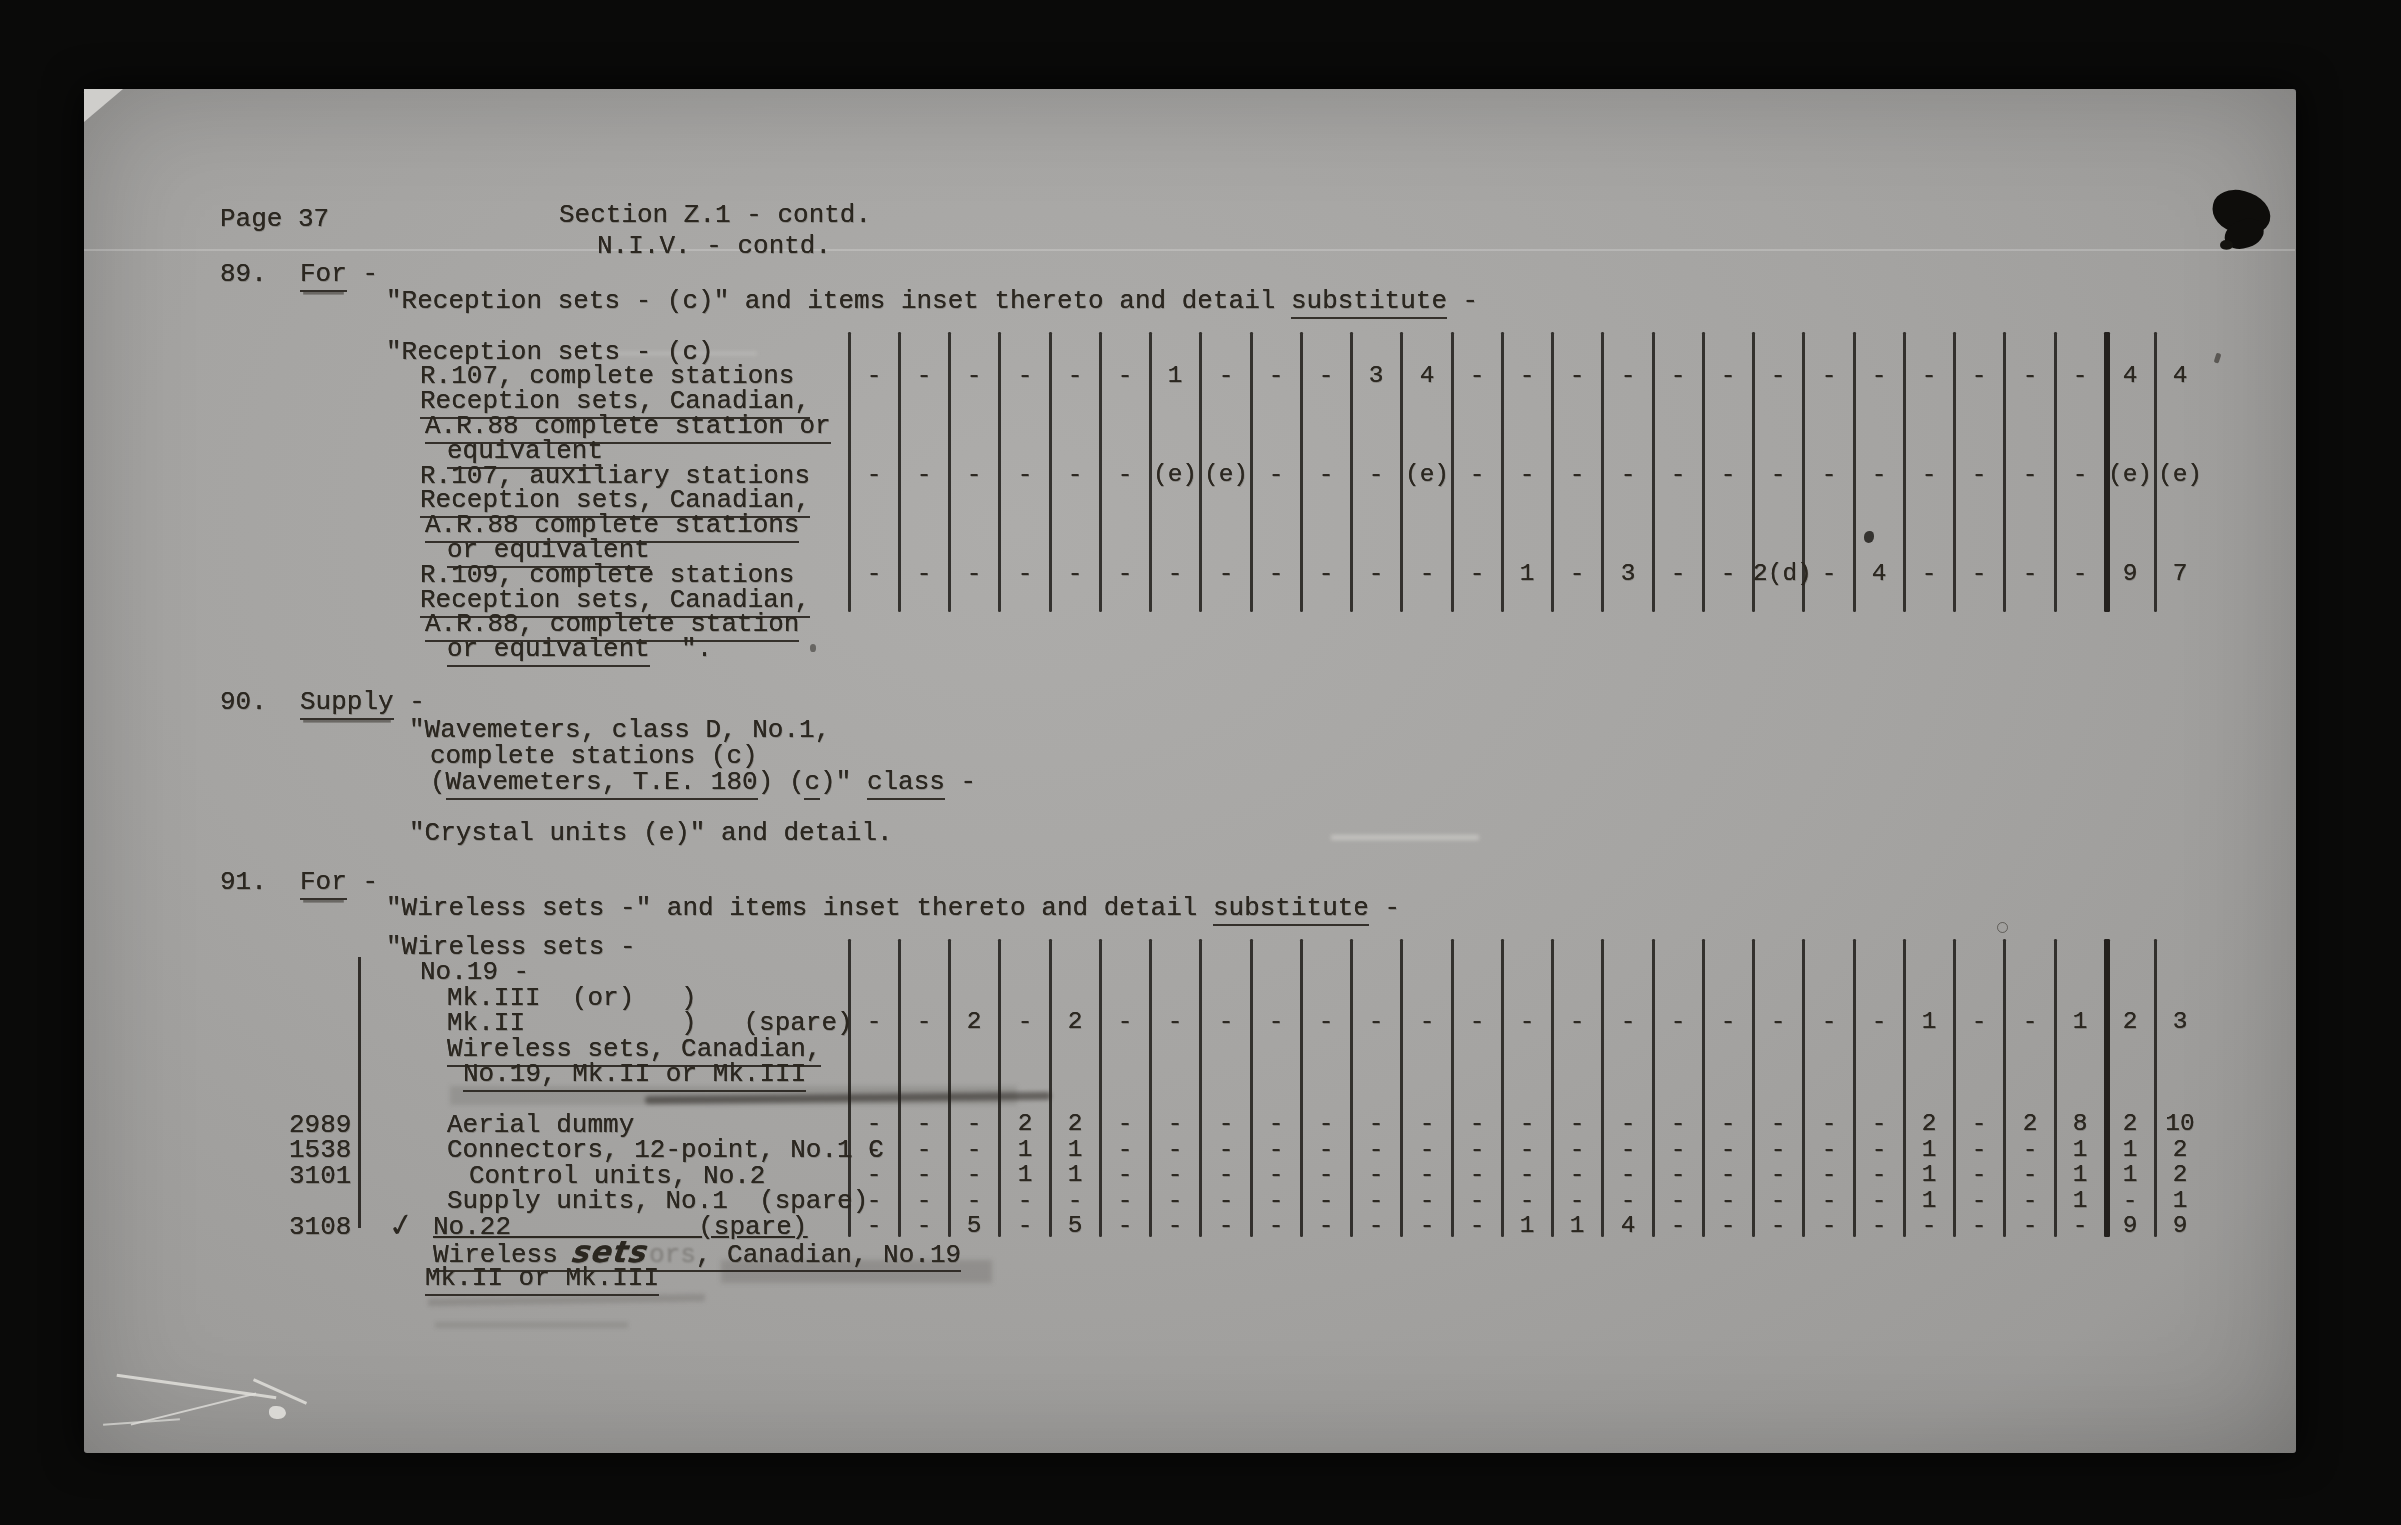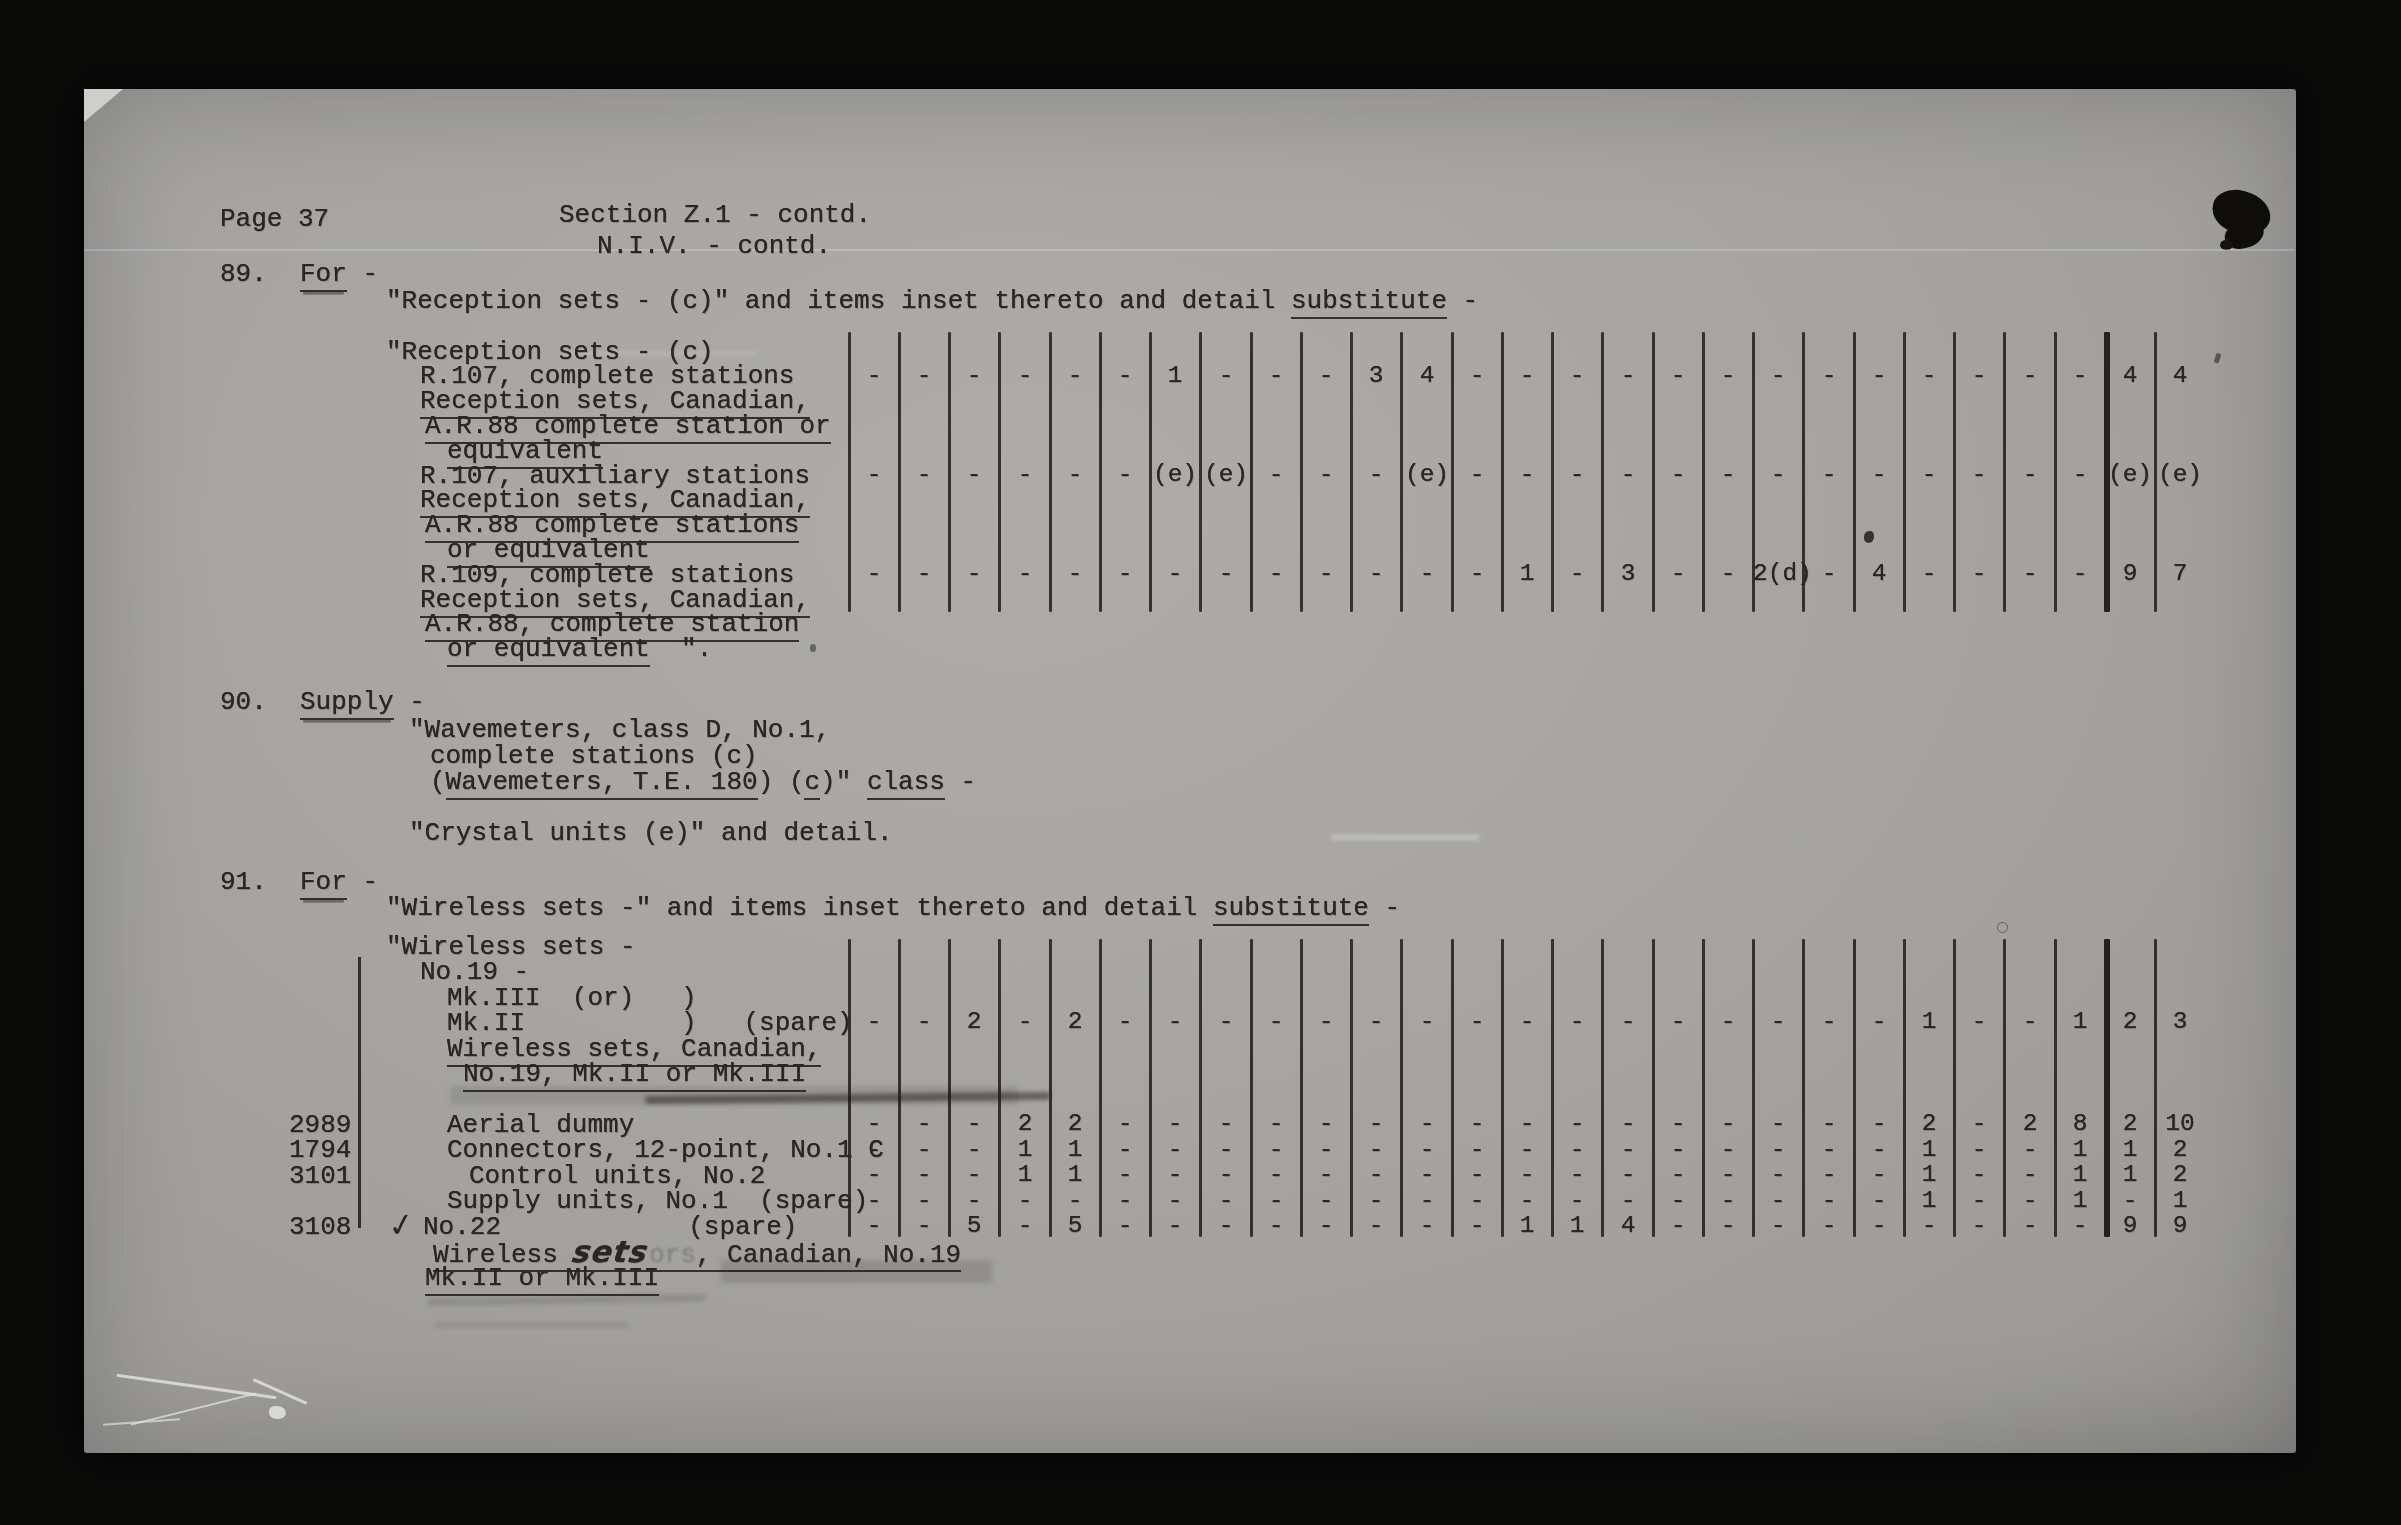--- a/index.html
+++ b/index.html
@@ -232,21 +232,21 @@
 <div class="t cell" style="left: 1753px; top: 1110px;">-</div>
 <div class="t cell" style="left: 1804px; top: 1110px;">-</div>
 <div class="t cell" style="left: 1854px; top: 1110px;">-</div>
 <div class="t cell" style="left: 1904px; top: 1110px;">2</div>
 <div class="t cell" style="left: 1954px; top: 1110px;">-</div>
 <div class="t cell" style="left: 2005px; top: 1110px;">2</div>
 <div class="t cell" style="left: 2055px; top: 1110px;">8</div>
 <div class="t cell" style="left: 2105px; top: 1110px;">2</div>
 <div class="t cell" style="left: 2155px; top: 1110px;">10</div>
 <div class="t line" style="left: 447px; top: 1136px;"><span>Connectors, 12-point, No.1 C</span></div>
-<div class="t partno" style="left: 289px; top: 1136px;">1794</div>
+<div class="t partno" style="left: 289px; top: 1136px;">1538</div>
 <div class="t cell" style="left: 849px; top: 1136px;">-</div>
 <div class="t cell" style="left: 899px; top: 1136px;">-</div>
 <div class="t cell" style="left: 949px; top: 1136px;">-</div>
 <div class="t cell" style="left: 1000px; top: 1136px;">1</div>
 <div class="t cell" style="left: 1050px; top: 1136px;">1</div>
 <div class="t cell" style="left: 1100px; top: 1136px;">-</div>
 <div class="t cell" style="left: 1150px; top: 1136px;">-</div>
 <div class="t cell" style="left: 1201px; top: 1136px;">-</div>
 <div class="t cell" style="left: 1251px; top: 1136px;">-</div>
 <div class="t cell" style="left: 1301px; top: 1136px;">-</div>
@@ -318,21 +318,21 @@
 <div class="t cell" style="left: 1703px; top: 1187px;">-</div>
 <div class="t cell" style="left: 1753px; top: 1187px;">-</div>
 <div class="t cell" style="left: 1804px; top: 1187px;">-</div>
 <div class="t cell" style="left: 1854px; top: 1187px;">-</div>
 <div class="t cell" style="left: 1904px; top: 1187px;">1</div>
 <div class="t cell" style="left: 1954px; top: 1187px;">-</div>
 <div class="t cell" style="left: 2005px; top: 1187px;">-</div>
 <div class="t cell" style="left: 2055px; top: 1187px;">1</div>
 <div class="t cell" style="left: 2105px; top: 1187px;">-</div>
 <div class="t cell" style="left: 2155px; top: 1187px;">1</div>
-<div class="t line" style="left: 423px; top: 1213px;"><span>No.22            (spare)</span></div>
+<div class="t line" style="left: 433px; top: 1213px; text-decoration: underline;"><span>No.22            (spare)</span></div>
 <div class="check" style="left: 388px; top: 1206px;">✓</div>
 <div class="t cell" style="left: 849px; top: 1212px;">-</div>
 <div class="t cell" style="left: 899px; top: 1212px;">-</div>
 <div class="t cell" style="left: 949px; top: 1212px;">5</div>
 <div class="t cell" style="left: 1000px; top: 1212px;">-</div>
 <div class="t cell" style="left: 1050px; top: 1212px;">5</div>
 <div class="t cell" style="left: 1100px; top: 1212px;">-</div>
 <div class="t cell" style="left: 1150px; top: 1212px;">-</div>
 <div class="t cell" style="left: 1201px; top: 1212px;">-</div>
 <div class="t cell" style="left: 1251px; top: 1212px;">-</div>

